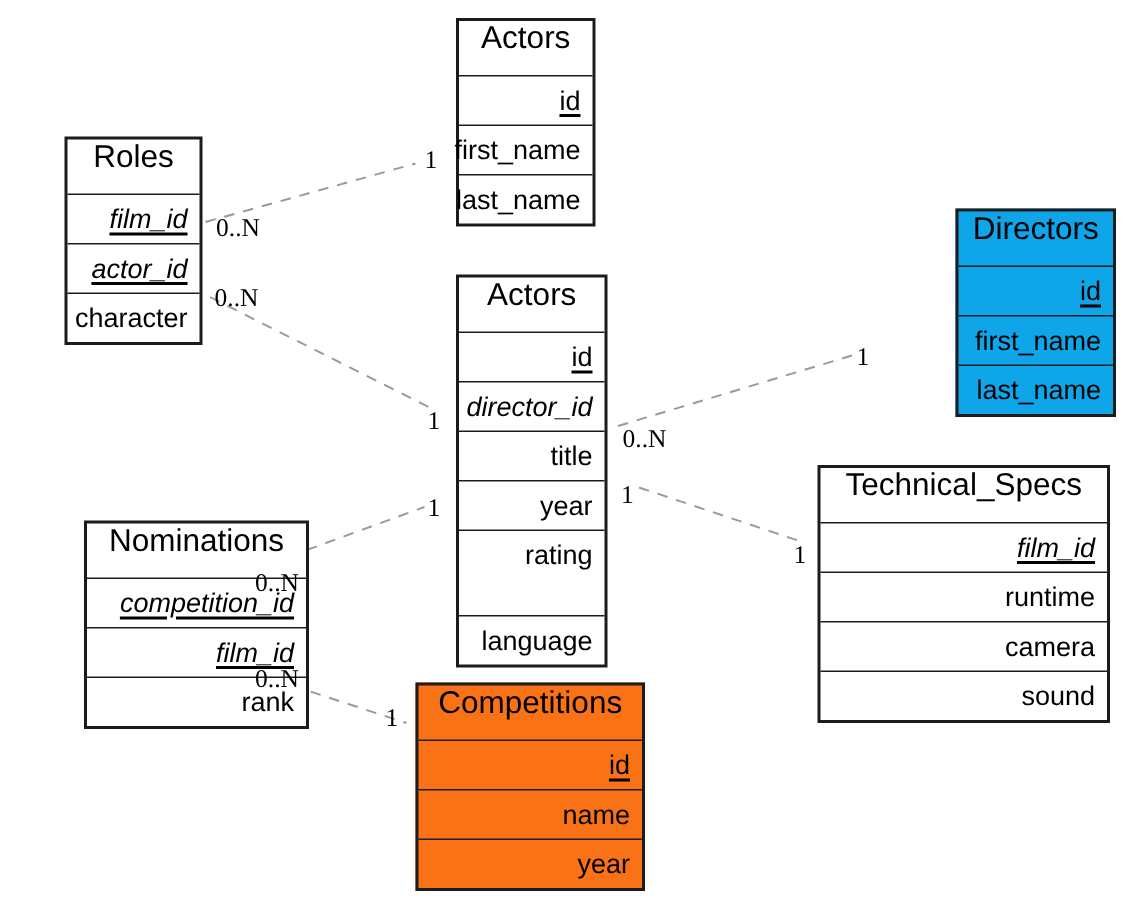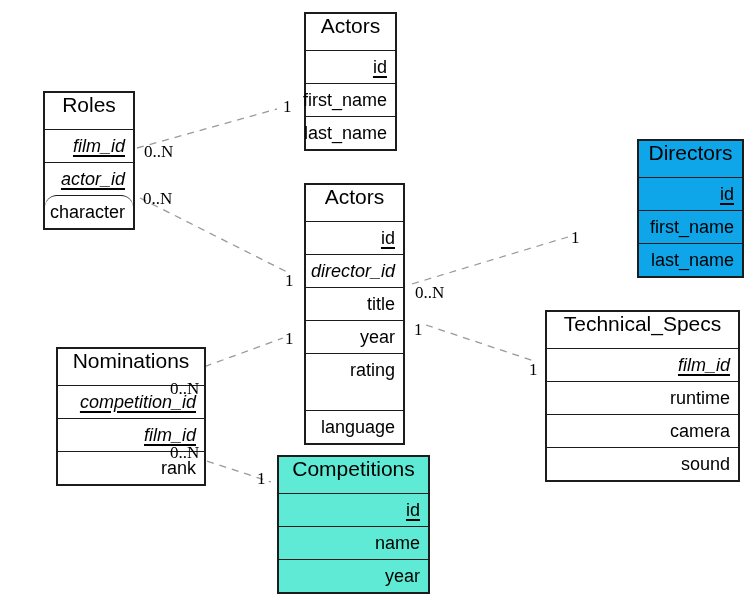--- a/index.html
+++ b/index.html
@@ -76,21 +76,21 @@
 <div class="entity" style="left: 43px; top: 91px; width: 92px; background: rgb(255, 255, 255); border-color: rgb(28, 28, 28);">
       <div class="entity-header">
         <span>Roles</span>
       </div>
       <div class="entity-row pk fk" style="border-top-color: rgb(28, 28, 28);">
         <span class="field-text">film_id</span>
       </div>
       <div class="entity-row pk fk" style="border-top-color: rgb(28, 28, 28); padding-left: 12px;">
         <span class="field-text">actor_id</span>
       </div>
-      <div class="entity-row" style="border-top-color: rgb(28, 28, 28); border-radius: 12px;">
+      <div class="entity-row" style="border-top-color: rgb(28, 28, 28);">
         <span class="field-text">character</span>
       </div>
     </div>
     <div class="entity" style="left: 304px; top: 12px; width: 93px; background: rgb(255, 255, 255); border-color: rgb(28, 28, 28);">
       <div class="entity-header">
         <span>Actors</span>
       </div>
       <div class="entity-row pk" style="border-top-color: rgb(28, 28, 28);">
         <span class="field-text">id</span>
       </div>
@@ -162,21 +162,21 @@
       <div class="entity-row" style="border-top-color: rgb(28, 28, 28); text-align: center;">
         <span class="field-text">runtime</span>
       </div>
       <div class="entity-row" style="border-top-color: rgb(28, 28, 28);">
         <span class="field-text">camera</span>
       </div>
       <div class="entity-row" style="border-top-color: rgb(28, 28, 28);">
         <span class="field-text">sound</span>
       </div>
     </div>
-    <div class="entity" style="left: 277px; top: 455px; width: 153px; background: #5eead4; border-color: rgb(28, 28, 28);">
+    <div class="entity" style="left: 277px; top: 455px; width: 153px; background: #f97316; border-color: rgb(28, 28, 28);">
       <div class="entity-header">
         <span>Competitions</span>
       </div>
       <div class="entity-row pk" style="border-top-color: rgb(28, 28, 28);">
         <span class="field-text">id</span>
       </div>
       <div class="entity-row" style="border-top-color: rgb(28, 28, 28);">
         <span class="field-text">name</span>
       </div>
       <div class="entity-row" style="border-top-color: rgb(28, 28, 28);">

